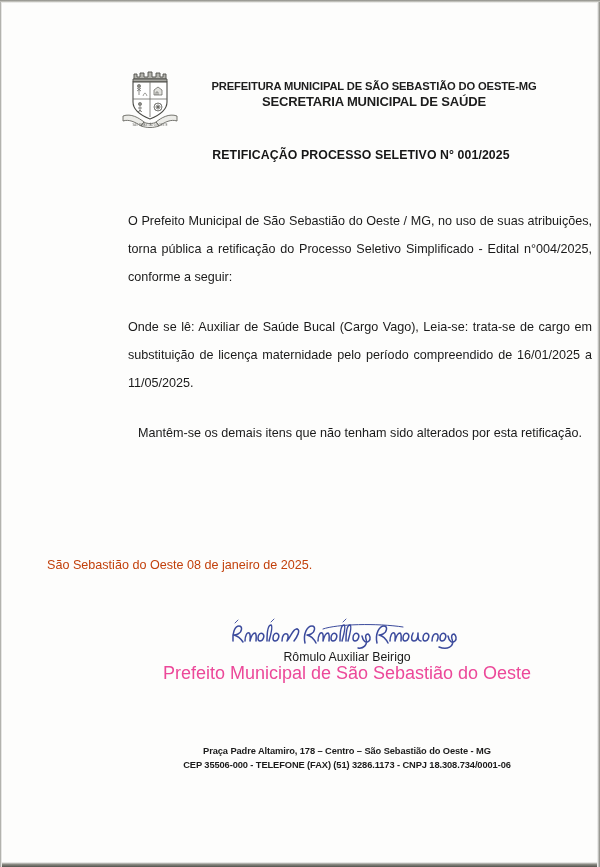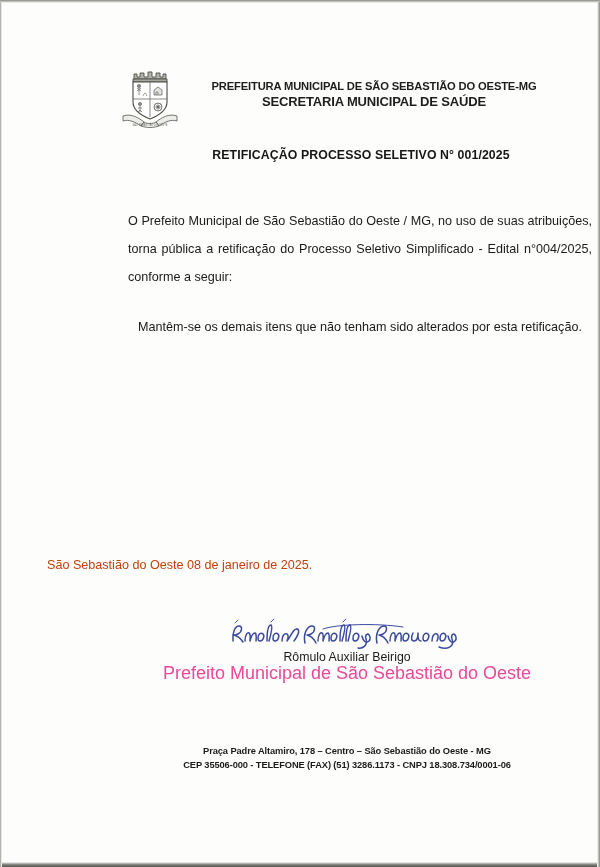--- a/index.html
+++ b/index.html
@@ -225,20 +225,21 @@
       <div class="org-names">
         <div class="org-line l1">PREFEITURA MUNICIPAL DE SÃO SEBASTIÃO DO OESTE-MG</div>
         <div class="org-line l2">SECRETARIA MUNICIPAL DE SAÚDE</div>
       </div>
     </div>
 
     <div class="doc-title">RETIFICAÇÃO PROCESSO SELETIVO N° 001/2025</div>
 
     <div class="body-block">
       <p class="para">O Prefeito Municipal de São Sebastião do Oeste / MG, no uso de suas atribuições, torna pública a retificação do Processo Seletivo Simplificado - Edital n°004/2025, conforme a seguir:</p>
+      <p class="para">Onde se lê: Auxiliar de Saúde Bucal (Cargo Vago), Leia-se: trata-se de cargo em substituição de licença maternidade pelo período compreendido de 16/01/2025 a 11/05/2025.</p>
       <p class="para no-justify">Mantêm-se os demais itens que não tenham sido alterados por esta retificação.</p>
     </div>
 
     <div class="date-line">São Sebastião do Oeste 08 de janeiro de 2025.</div>
 
     <div class="signature-block">
       <div class="sig-ink">
         <svg viewBox="0 0 240 34" xmlns="http://www.w3.org/2000/svg">
           <g fill="none" stroke="#3b4a9c" stroke-width="1.5" stroke-linecap="round" stroke-linejoin="round">
             <path d="M6 24 C5 16 8 9 12 9 C16 9 15 15 11 17 C9 18 8 18 7 18 C11 19 14 22 16 25"></path>

